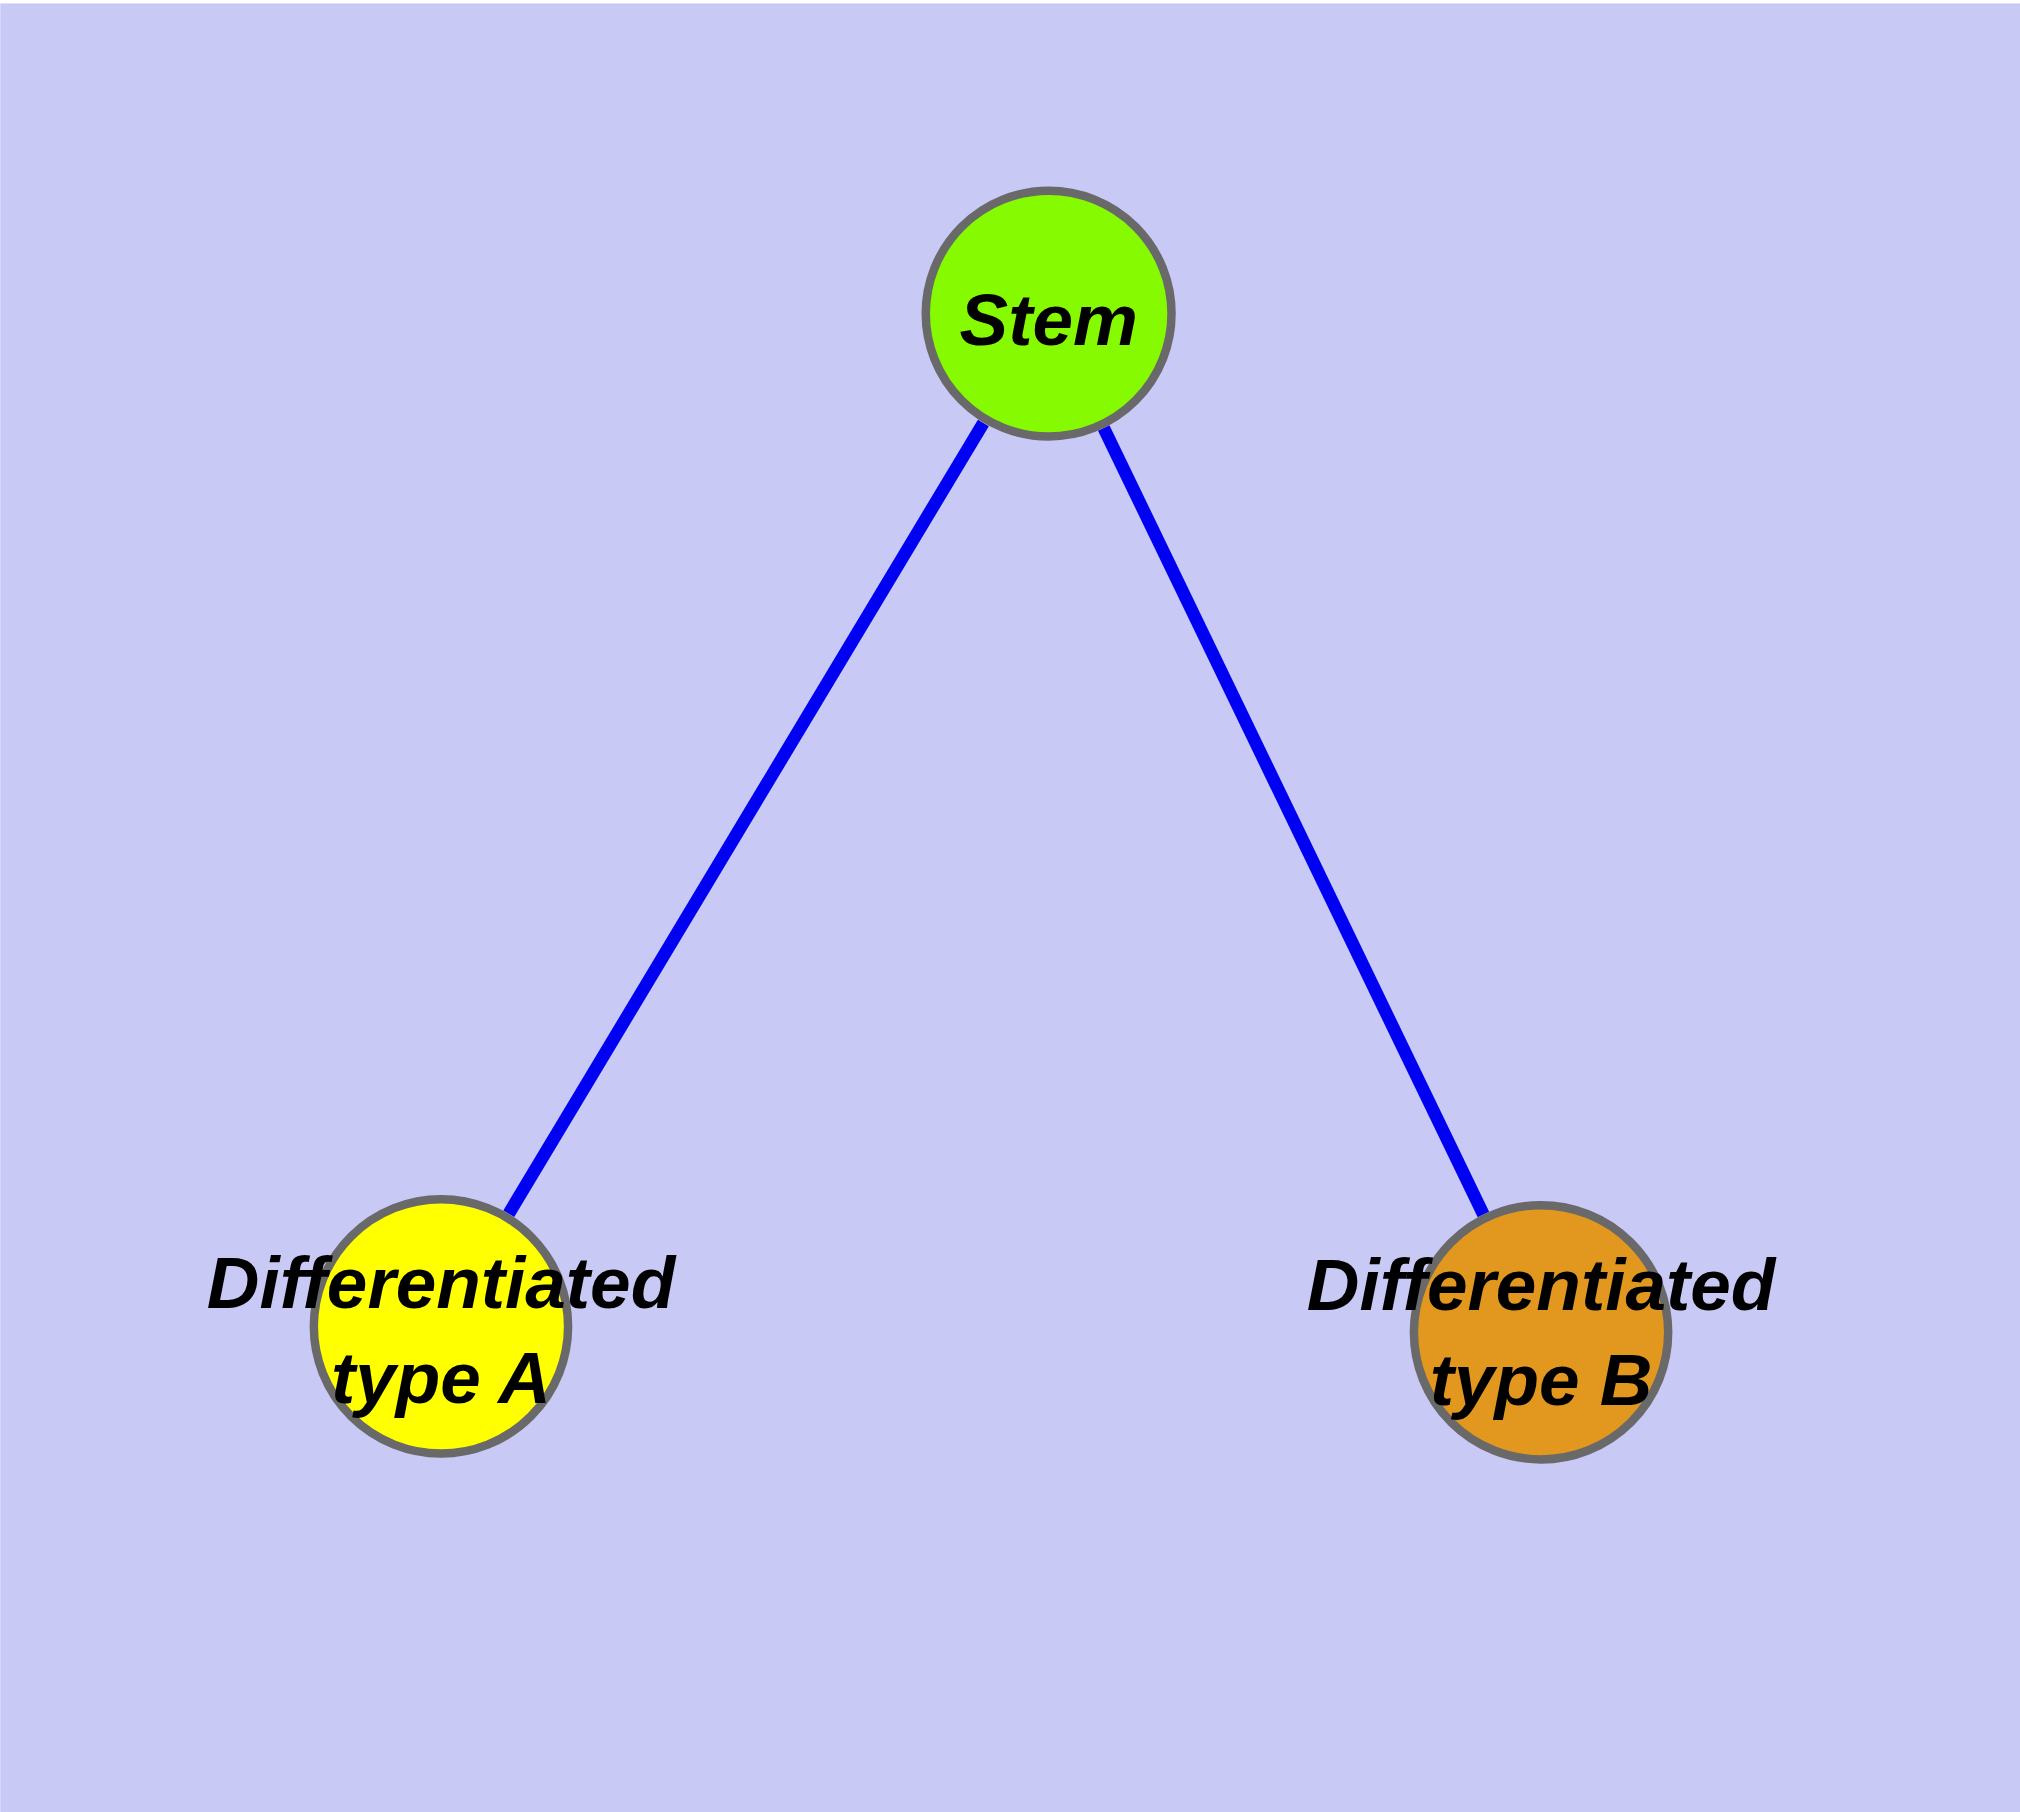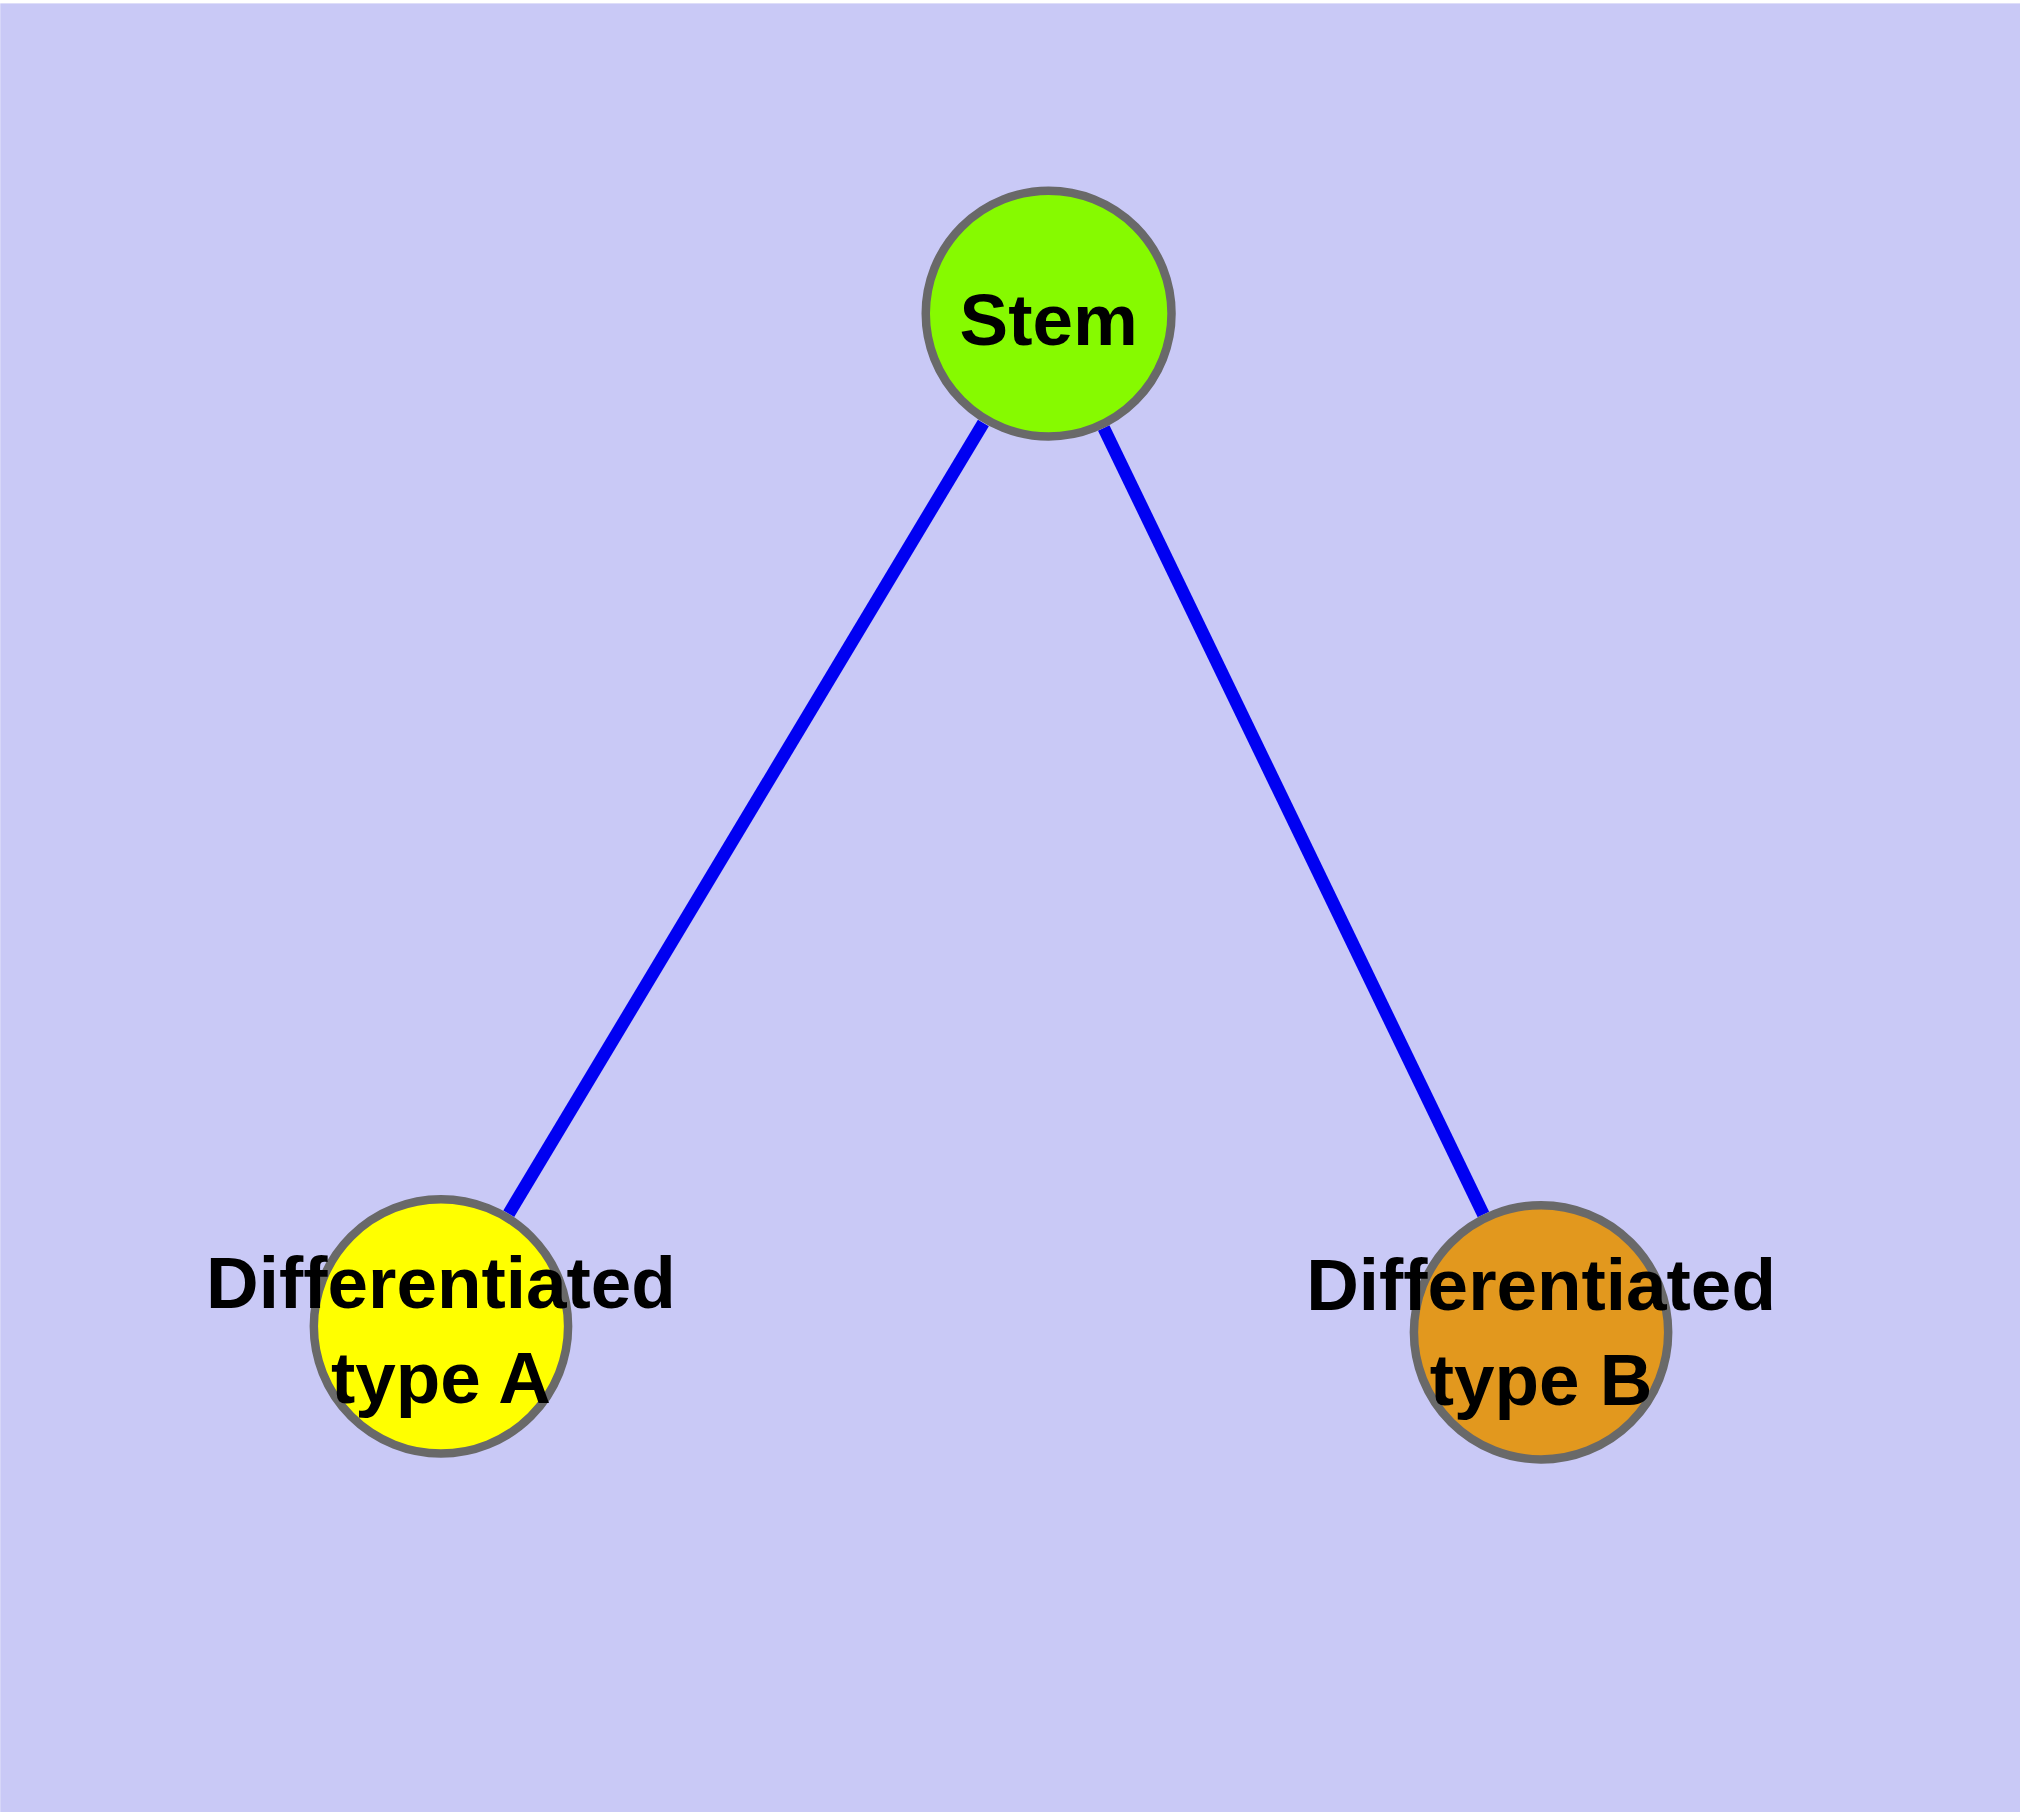--- a/index.html
+++ b/index.html
@@ -7,20 +7,21 @@
     padding: 0;
     background: #ffffff;
     width: 2021px;
     height: 1812px;
     overflow: hidden;
   }
   .stage {
     position: relative;
     width: 2001px;
     height: 1812px;
+    font-style: italic;
   }
   svg {
     display: block;
   }
   text.node-label {
     font-family: "Liberation Sans", "DejaVu Sans", sans-serif;
     font-weight: bold;
     font-size: 86px;
     text-anchor: middle;
   }

